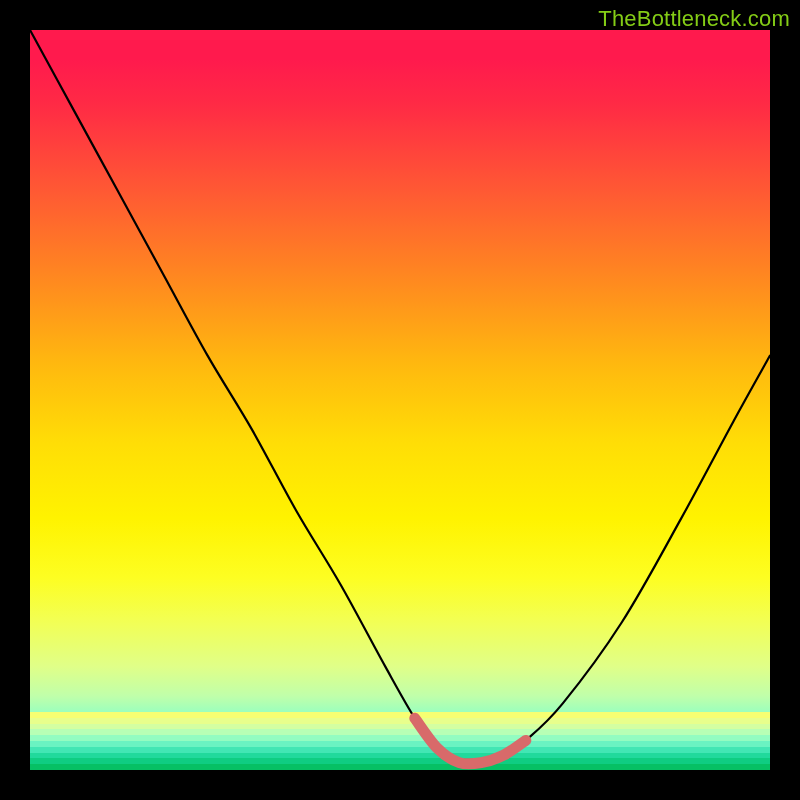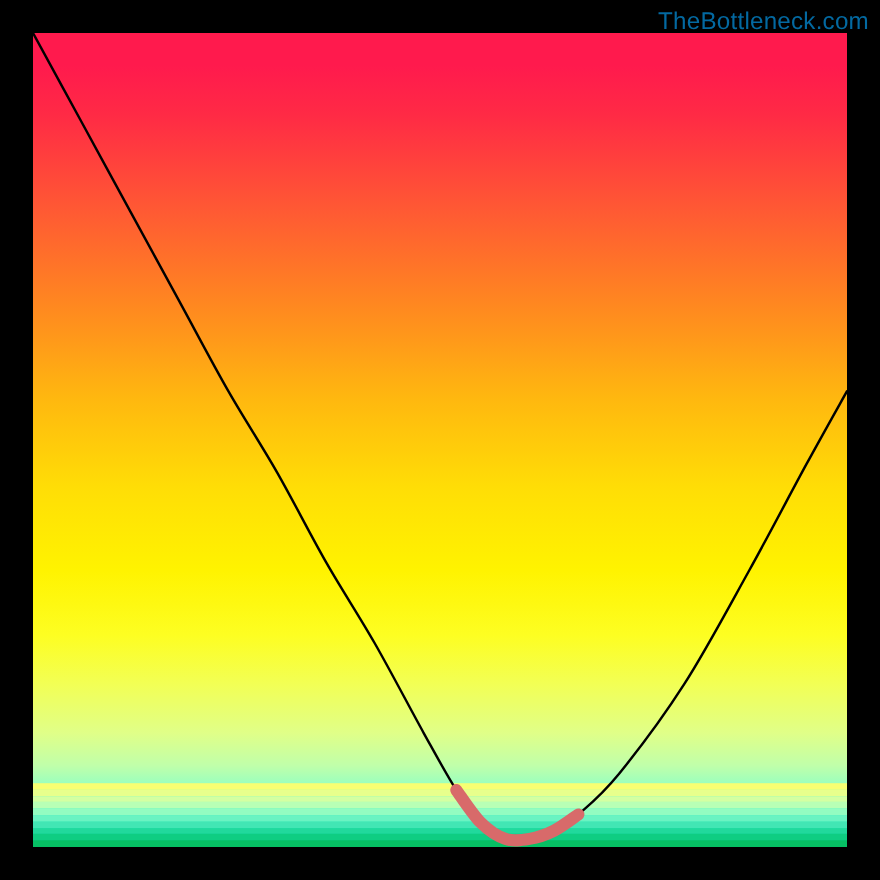--- a/index.html
+++ b/index.html
@@ -70,21 +70,21 @@
     position: absolute;
     left: 0;
     top: 0;
     width: 740px;
     height: 740px;
   }
   .watermark {
     position: absolute;
     top: 6px;
     right: 10px;
-    color: #0369a1;
+    color: #84cc16;
     font-size: 22px;
     font-weight: 500;
     letter-spacing: 0.2px;
     user-select: none;
   }
 </style>
 </head>
 <body>
 
 <div class="frame">

